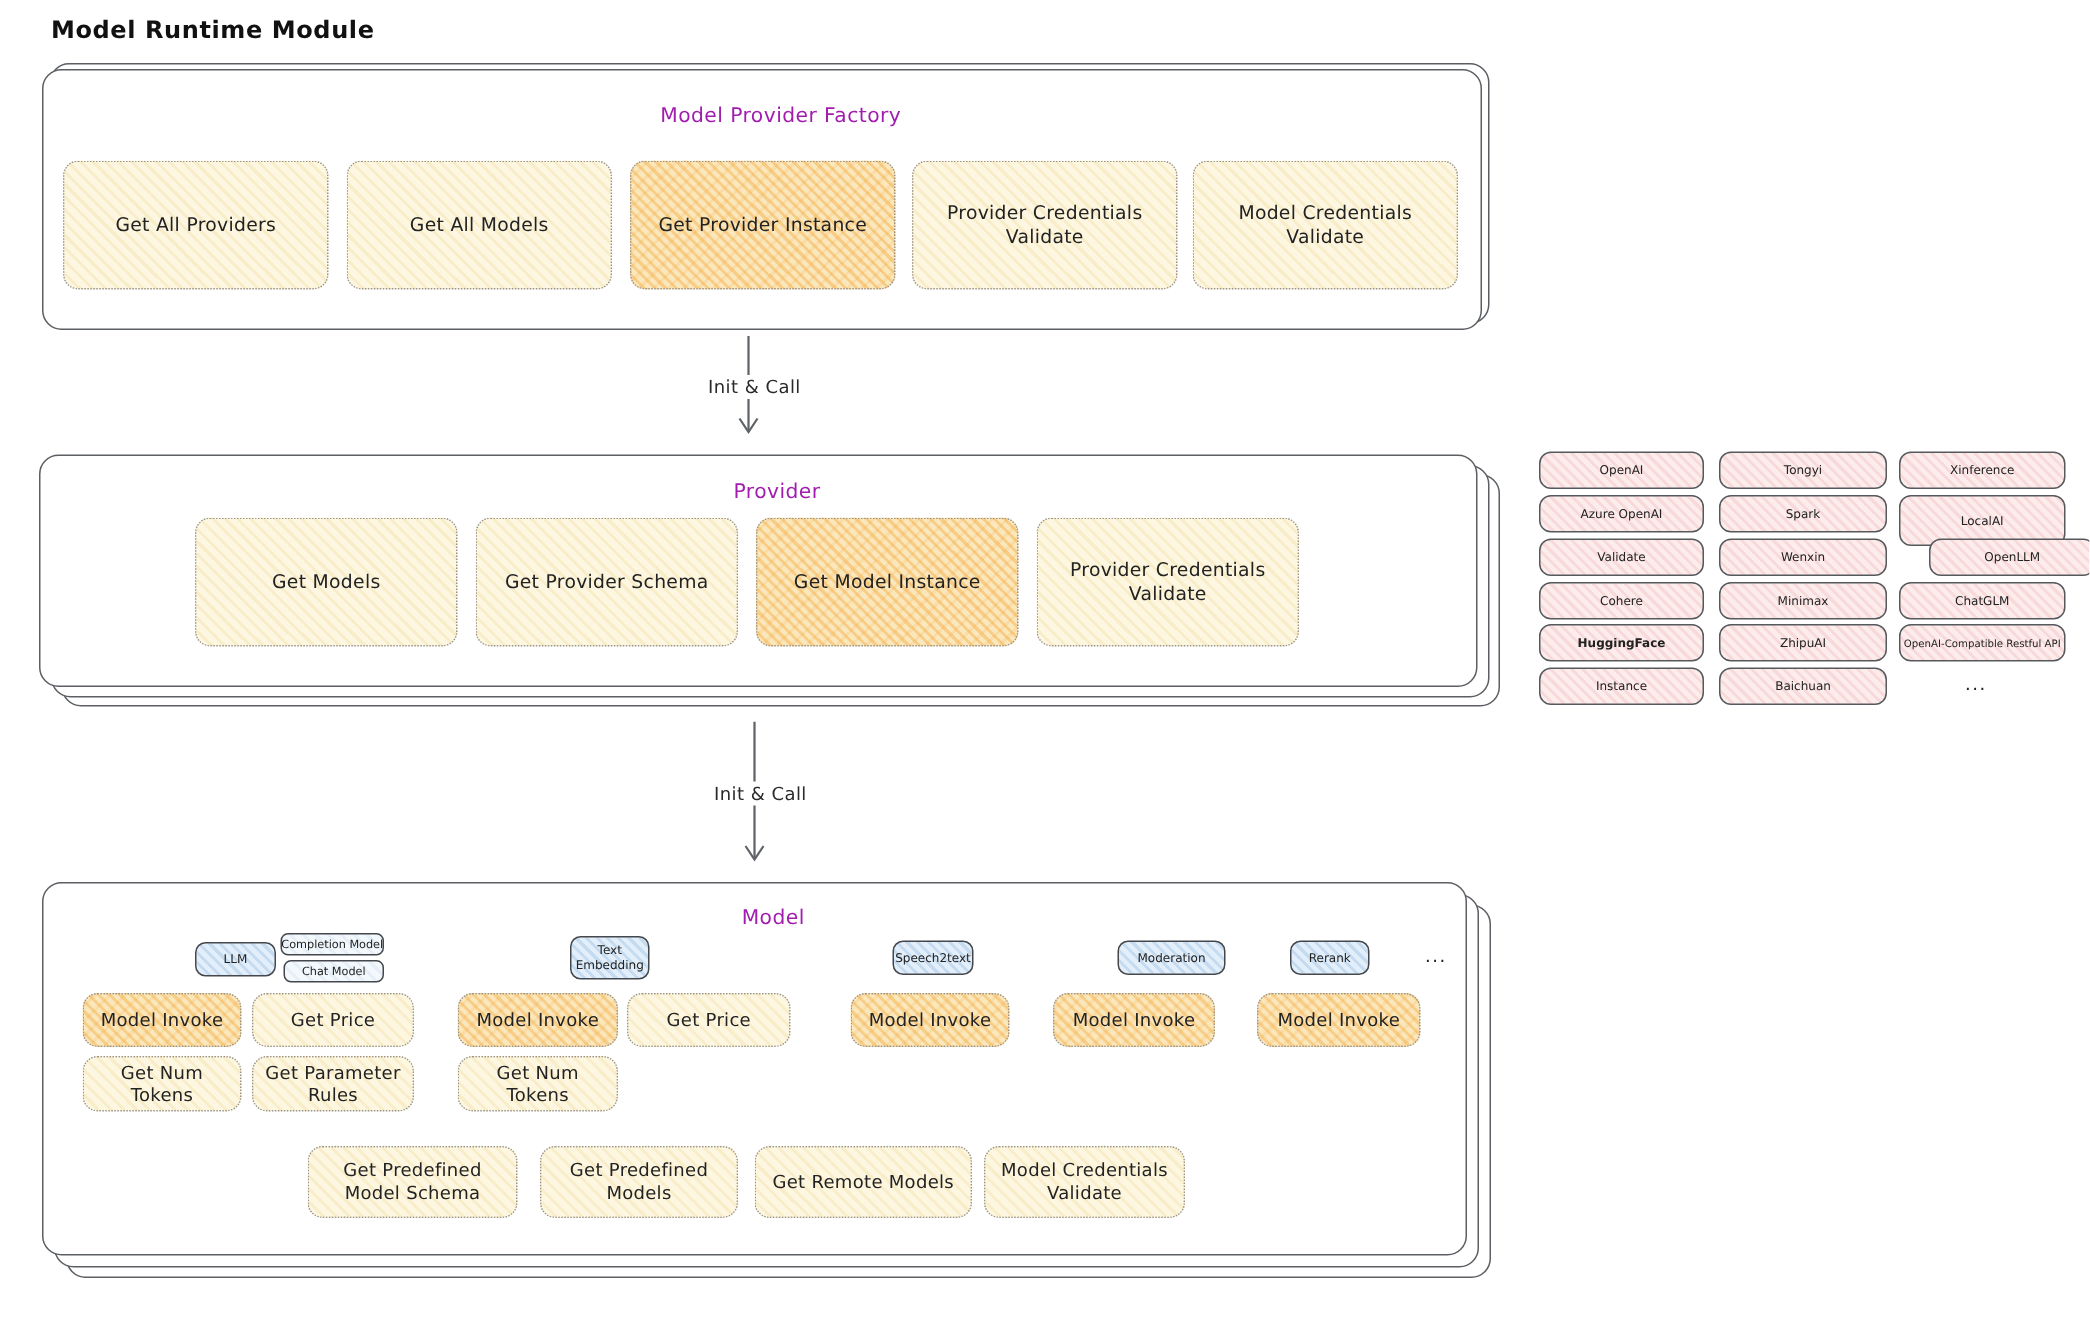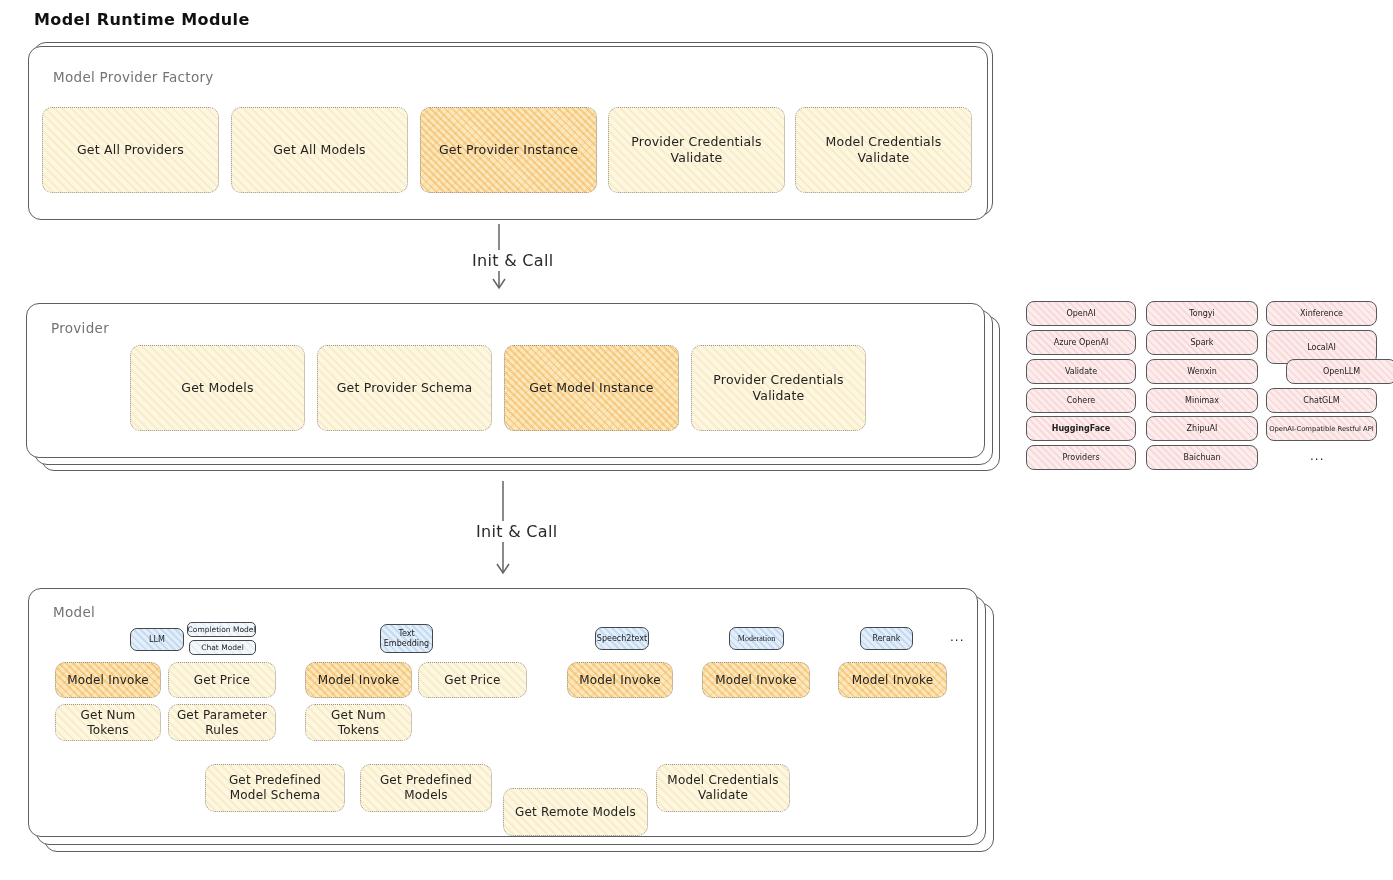--- a/index.html
+++ b/index.html
@@ -9,21 +9,21 @@
     font-family:"DejaVu Sans", sans-serif; color:#1e1e1e; overflow:hidden;
   }
   .main-title {
     position:absolute; left:34px; top:10px; font-size:16px; font-weight:bold;
     letter-spacing:0.4px; color:#111;
   }
   .frame {
     position:absolute; background:#ffffff; border:1.5px solid #5b5e63; border-radius:13px;
   }
   .section-title {
-    position:absolute; font-size:13.5px; color:#737373; letter-spacing:0.3px;padding-left:25px;
+    position:absolute; text-align:center; font-size:13.5px; color:#a21caf; letter-spacing:0.3px;padding-left:25px;
   }
   .btn {
     position:absolute; display:flex; align-items:center; justify-content:center;
     text-align:center; border-radius:10px; font-size:12.5px; line-height:1.25;
     color:#222; padding:3px 6px; letter-spacing:0.2px;
     border:1.6px dotted #97948e;
   }
   .btn.yellow {
     background-color:#fdf7e1;
     background-image:
@@ -54,21 +54,21 @@
   .tab.plain {
     background-color:#f3f8fc;
     background-image:repeating-linear-gradient(45deg, rgba(112,162,214,0.10) 0px, rgba(112,162,214,0.10) 2px, transparent 2px, transparent 6px);
     border-radius:5px; white-space:nowrap; font-size:7.5px;
   }
   .ellipsis-text {
     position:absolute; font-size:12px; color:#222; letter-spacing:1px;
   }
   .arrow { position:absolute; }
   .arrow-label {
-    position:absolute; background:#ffffff; font-size:16px; color:#2a2a2a;
+    position:absolute; background:#ffffff; font-size:12px; color:#2a2a2a;
     text-align:center; padding:1px 4px; letter-spacing:0.3px; white-space:nowrap;
   }
 </style>
 </head>
 <body>
 
 <div class="canvas">
 
   <div class="main-title">Model Runtime Module</div>
 
@@ -111,54 +111,54 @@
   <div class="chip" style="left:1286px; top:359px; width:111px; height:25px;">OpenLLM</div>
 
   <div class="chip" style="left:1026px; top:388px; width:110px; height:25px;">Cohere</div>
   <div class="chip" style="left:1146px; top:388px; width:112px; height:25px;">Minimax</div>
   <div class="chip" style="left:1266px; top:388px; width:111px; height:25px;">ChatGLM</div>
 
   <div class="chip" style="left:1026px; top:416px; width:110px; height:25px;font-weight:bold;">HuggingFace</div>
   <div class="chip" style="left:1146px; top:416px; width:112px; height:25px;">ZhipuAI</div>
   <div class="chip" style="left:1266px; top:416px; width:111px; height:25px; font-size:6.8px;">OpenAI-Compatible Restful API</div>
 
-  <div class="chip" style="left:1026px; top:445px; width:110px; height:25px;">Providers</div>
+  <div class="chip" style="left:1026px; top:445px; width:110px; height:25px;">Instance</div>
   <div class="chip" style="left:1146px; top:445px; width:112px; height:25px;">Baichuan</div>
   <div class="ellipsis-text" style="left:1310px; top:449px;">...</div>
 
   <svg class="arrow" style="left:493px; top:481px;" width="20" height="100" viewBox="0 0 20 100">
     <line x1="10" y1="0" x2="10" y2="91" stroke="#606368" stroke-width="1.5"></line>
     <polyline points="4,83 10,92 16,83" fill="none" stroke="#606368" stroke-width="1.5"></polyline>
   </svg>
   <div class="arrow-label" style="left:472px; top:521px; width:62px;">Init &amp; Call</div>
 
   <div class="frame" style="left:44px; top:603px; width:950px; height:249px;"></div>
   <div class="frame" style="left:36px; top:596px; width:950px; height:249px;"></div>
   <div class="frame" style="left:28px; top:588px; width:950px; height:249px;"></div>
   <div class="section-title" style="left:28px; top:604px; width:950px;">Model</div>
 
   <div class="tab blue" style="left:130px; top:628px; width:54px; height:23px;">LLM</div>
   <div class="tab plain" style="left:187px; top:622px; width:69px; height:15px;">Completion Model</div>
   <div class="tab plain" style="left:189px; top:640px; width:67px; height:15px;">Chat Model</div>
   <div class="tab blue" style="left:380px; top:624px; width:53px; height:29px;">Text Embedding</div>
   <div class="tab blue" style="left:595px; top:627px; width:54px; height:23px;">Speech2text</div>
-  <div class="tab blue" style="left:729px; top:627px; width:55px; height:23px;font-family:Liberation Serif, serif;">Moderation</div>
+  <div class="tab blue" style="left:745px; top:627px; width:72px; height:23px;">Moderation</div>
   <div class="tab blue" style="left:860px; top:627px; width:53px; height:23px;">Rerank</div>
   <div class="ellipsis-text" style="left:950px; top:630px;">...</div>
 
   <div class="btn orange" style="left:55px;  top:662px; width:106px; height:36px; font-size:12px;">Model Invoke</div>
   <div class="btn yellow" style="left:168px; top:662px; width:108px; height:36px; font-size:12px;">Get Price</div>
   <div class="btn orange" style="left:305px; top:662px; width:107px; height:36px; font-size:12px;">Model Invoke</div>
   <div class="btn yellow" style="left:418px; top:662px; width:109px; height:36px; font-size:12px;">Get Price</div>
   <div class="btn orange" style="left:567px; top:662px; width:106px; height:36px; font-size:12px;">Model Invoke</div>
   <div class="btn orange" style="left:702px; top:662px; width:108px; height:36px; font-size:12px;">Model Invoke</div>
   <div class="btn orange" style="left:838px; top:662px; width:109px; height:36px; font-size:12px;">Model Invoke</div>
 
   <div class="btn yellow" style="left:55px;  top:704px; width:106px; height:37px; font-size:12px;">Get Num Tokens</div>
   <div class="btn yellow" style="left:168px; top:704px; width:108px; height:37px; font-size:12px;">Get Parameter Rules</div>
   <div class="btn yellow" style="left:305px; top:704px; width:107px; height:37px; font-size:12px;">Get Num Tokens</div>
 
   <div class="btn yellow" style="left:205px; top:764px; width:140px; height:48px; font-size:12px;">Get Predefined Model Schema</div>
   <div class="btn yellow" style="left:360px; top:764px; width:132px; height:48px; font-size:12px;">Get Predefined Models</div>
-  <div class="btn yellow" style="left:503px; top:764px; width:145px; height:48px; font-size:12px;margin-top:24px;">Get Remote Models</div>
+  <div class="btn yellow" style="left:503px; top:764px; width:145px; height:48px; font-size:12px;">Get Remote Models</div>
   <div class="btn yellow" style="left:656px; top:764px; width:134px; height:48px; font-size:12px;">Model Credentials Validate</div>
 
 </div>
 
 </body></html>

